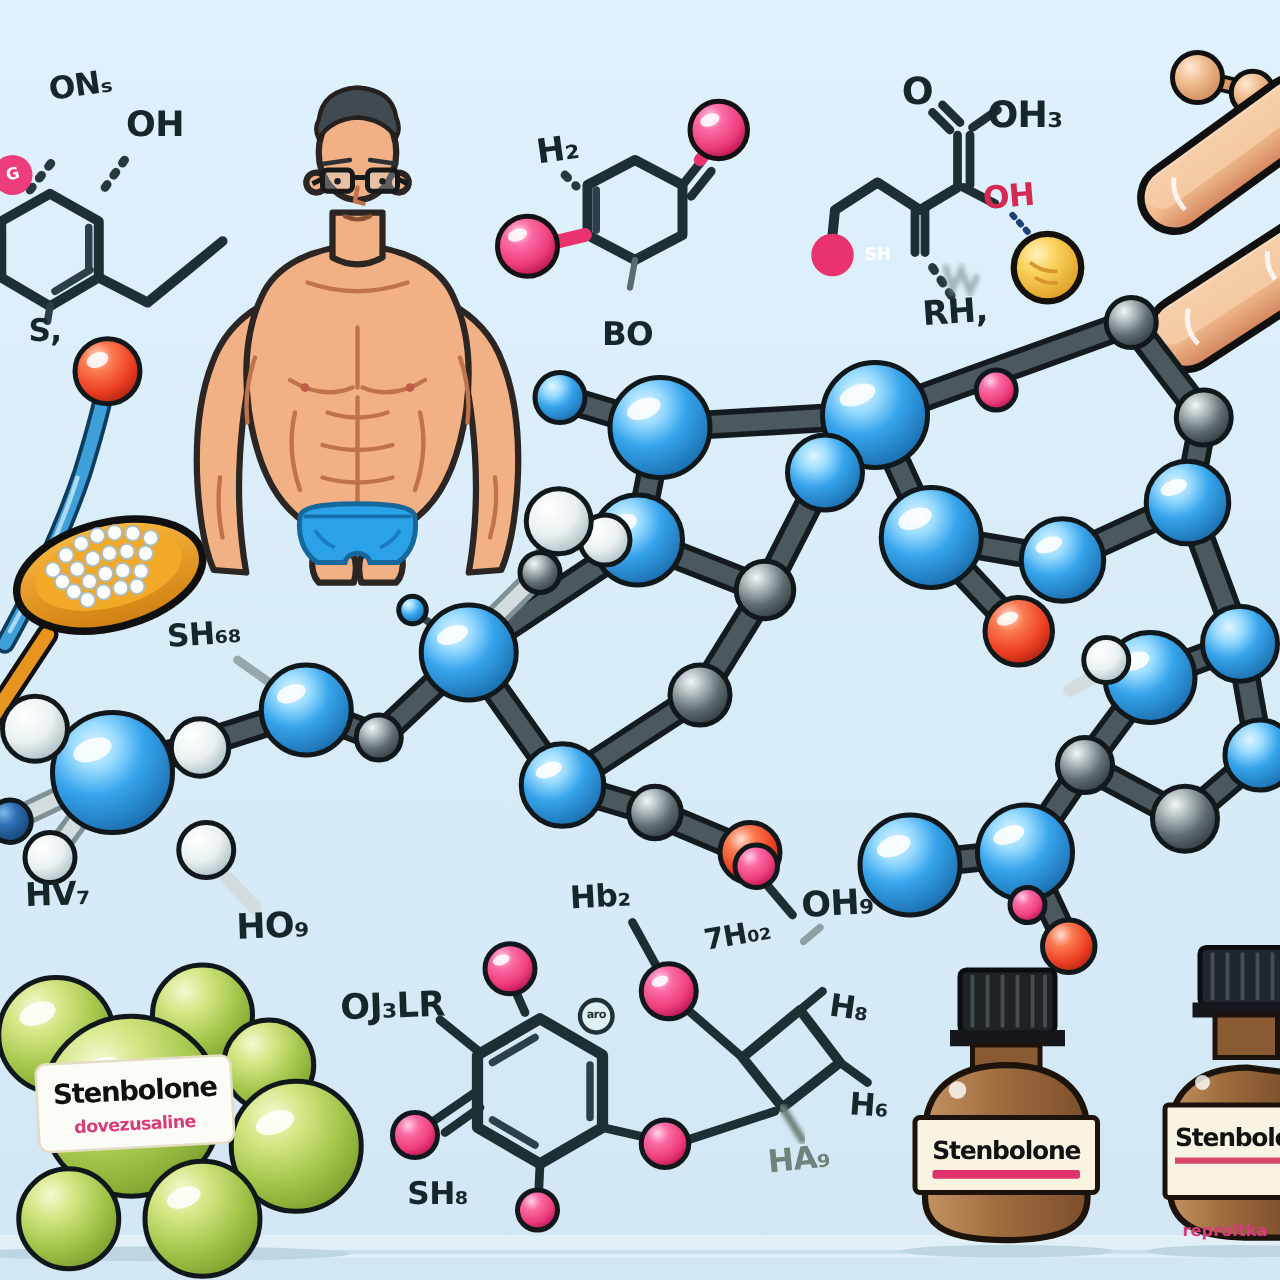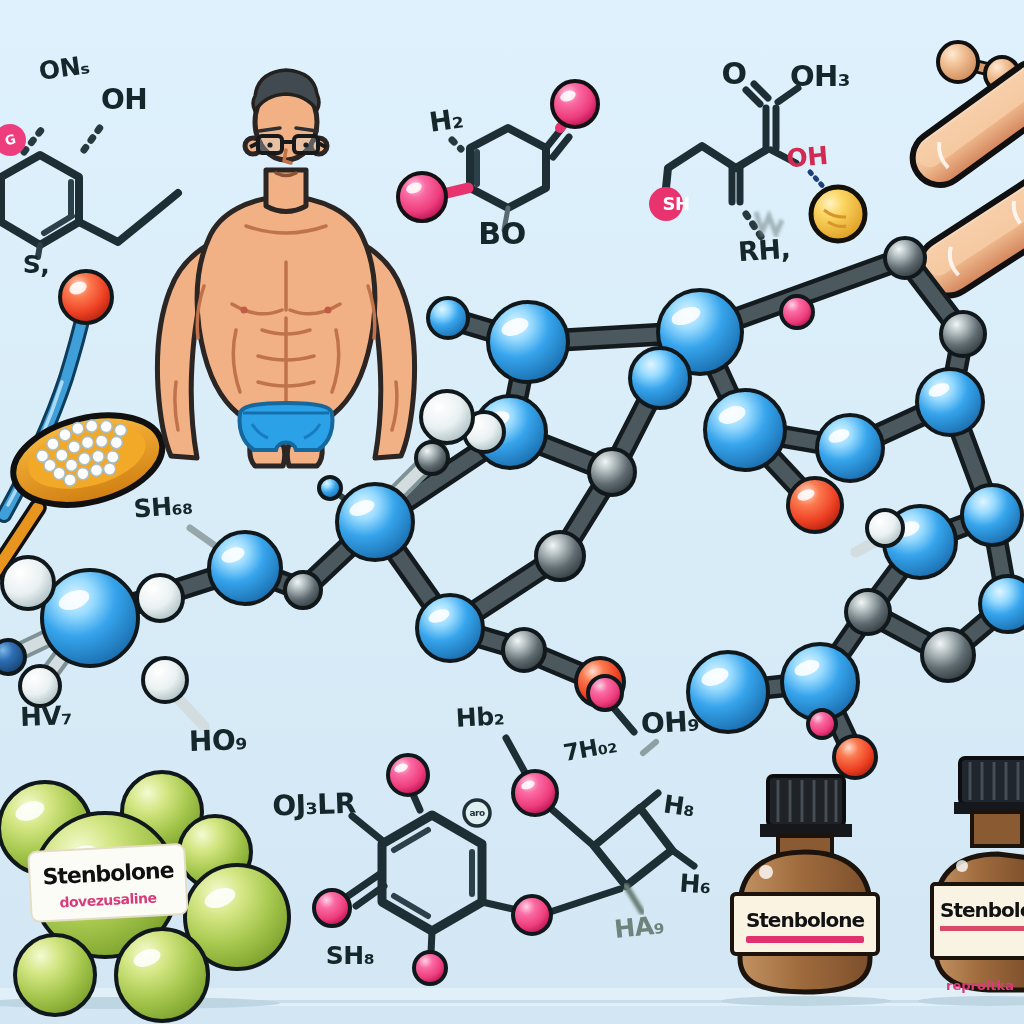--- a/index.html
+++ b/index.html
@@ -458,25 +458,25 @@
     <rect x="732" y="894" width="146" height="60" rx="4" fill="#faf3e2" stroke="#1c140c" stroke-width="4"></rect>
     <rect x="746" y="936" width="118" height="7" rx="2" fill="#e0336e"></rect>
   </g>
 </svg>
 
 <div class="lbl" style="left:64px;top:68px;font-size:25px;transform:translate(-50%,-50%) rotate(-8deg)">ONₛ</div>
 <div class="lbl" style="left:10px;top:140px;font-size:13px;color:#ffffff;transform:translate(-50%,-50%) rotate(-14deg)">G</div>
 <div class="lbl" style="left:124px;top:100px;font-size:28px">OH</div>
 <div class="lbl" style="left:36px;top:264px;font-size:25px">S,</div>
 <div class="lbl" style="left:446px;top:120px;font-size:27px;transform:translate(-50%,-50%) rotate(-8deg)">H₂</div>
-<div class="lbl" style="left:502px;top:234px;font-size:30px">BO</div>
+<div class="lbl" style="left:502px;top:268px;font-size:26px">BO</div>
 <div class="lbl" style="left:734px;top:74px;font-size:30px">O</div>
-<div class="lbl" style="left:820px;top:76px;font-size:29px">OH₃</div>
+<div class="lbl" style="left:820px;top:92px;font-size:29px">OH₃</div>
 <div class="lbl" style="left:807px;top:157px;font-size:25px;color:#d22a52;transform:translate(-50%,-50%) rotate(-5deg)">OH</div>
-<div class="lbl" style="left:676px;top:204px;font-size:18px;color:#ffffff">SH</div>
+<div class="lbl" style="left:702px;top:204px;font-size:14px;color:#ffffff">SH</div>
 <div class="lbl" style="left:764px;top:250px;font-size:27px;transform:translate(-50%,-50%) rotate(-4deg)">RH,</div>
 <div class="lbl" style="left:163px;top:507px;font-size:25px;transform:translate(-50%,-50%) rotate(-4deg)">SH₆₈</div>
 <div class="lbl" style="left:46px;top:716px;font-size:26px;transform:translate(-50%,-50%) rotate(-2deg)">HV₇</div>
 <div class="lbl" style="left:218px;top:741px;font-size:28px;transform:translate(-50%,-50%) rotate(-2deg)">HO₉</div>
 <div class="lbl" style="left:314px;top:805px;font-size:28px;transform:translate(-50%,-50%) rotate(-2deg)">OJ₃LR</div>
 <div class="lbl" style="left:480px;top:717px;font-size:25px;transform:translate(-50%,-50%) rotate(-3deg)">Hb₂</div>
 <div class="lbl" style="left:590px;top:749px;font-size:23px;transform:translate(-50%,-50%) rotate(-10deg)">7H₀₂</div>
 <div class="lbl" style="left:670px;top:723px;font-size:28px;transform:translate(-50%,-50%) rotate(-3deg)">OH₉</div>
 <div class="lbl" style="left:679px;top:806px;font-size:25px;transform:translate(-50%,-50%) rotate(8deg)">H₈</div>
 <div class="lbl" style="left:695px;top:884px;font-size:25px;transform:translate(-50%,-50%) rotate(4deg)">H₆</div>

